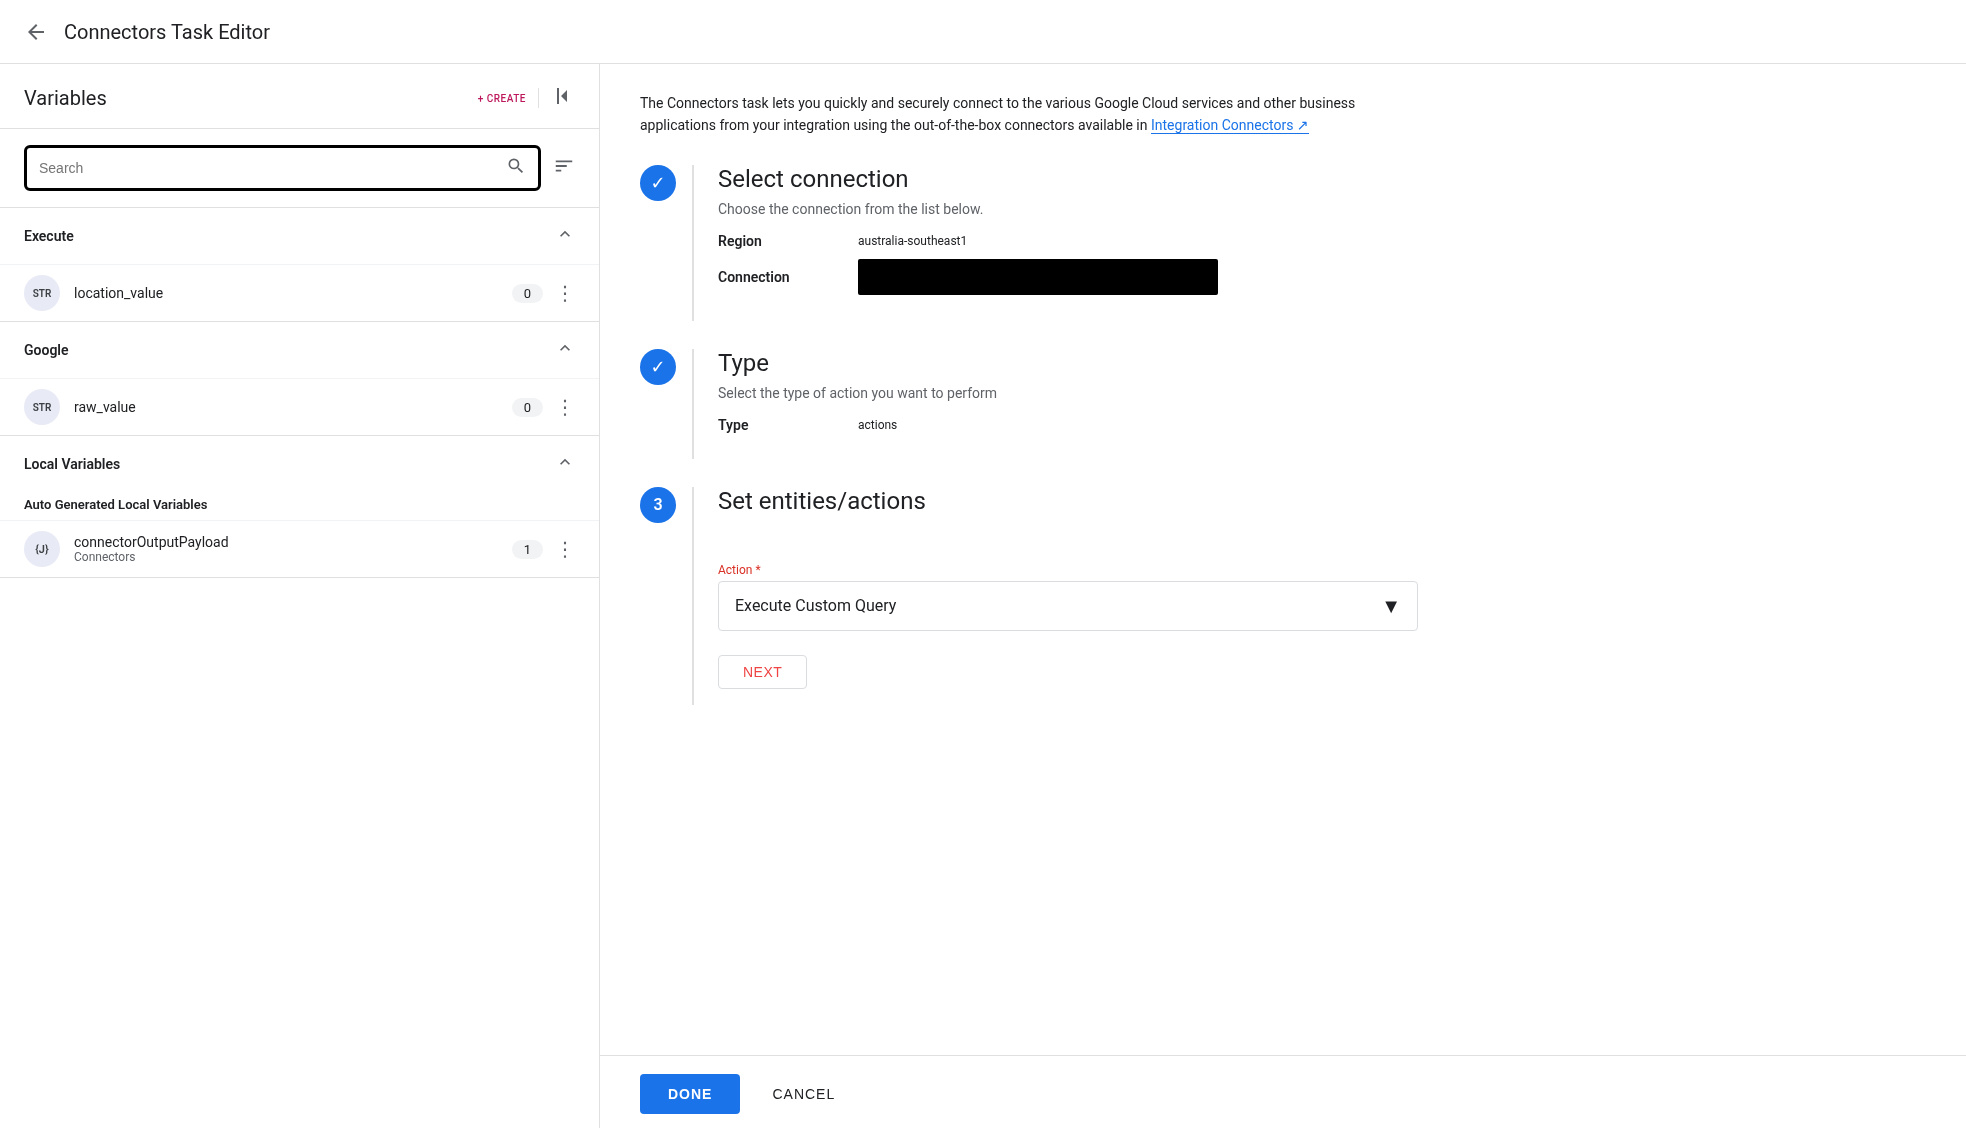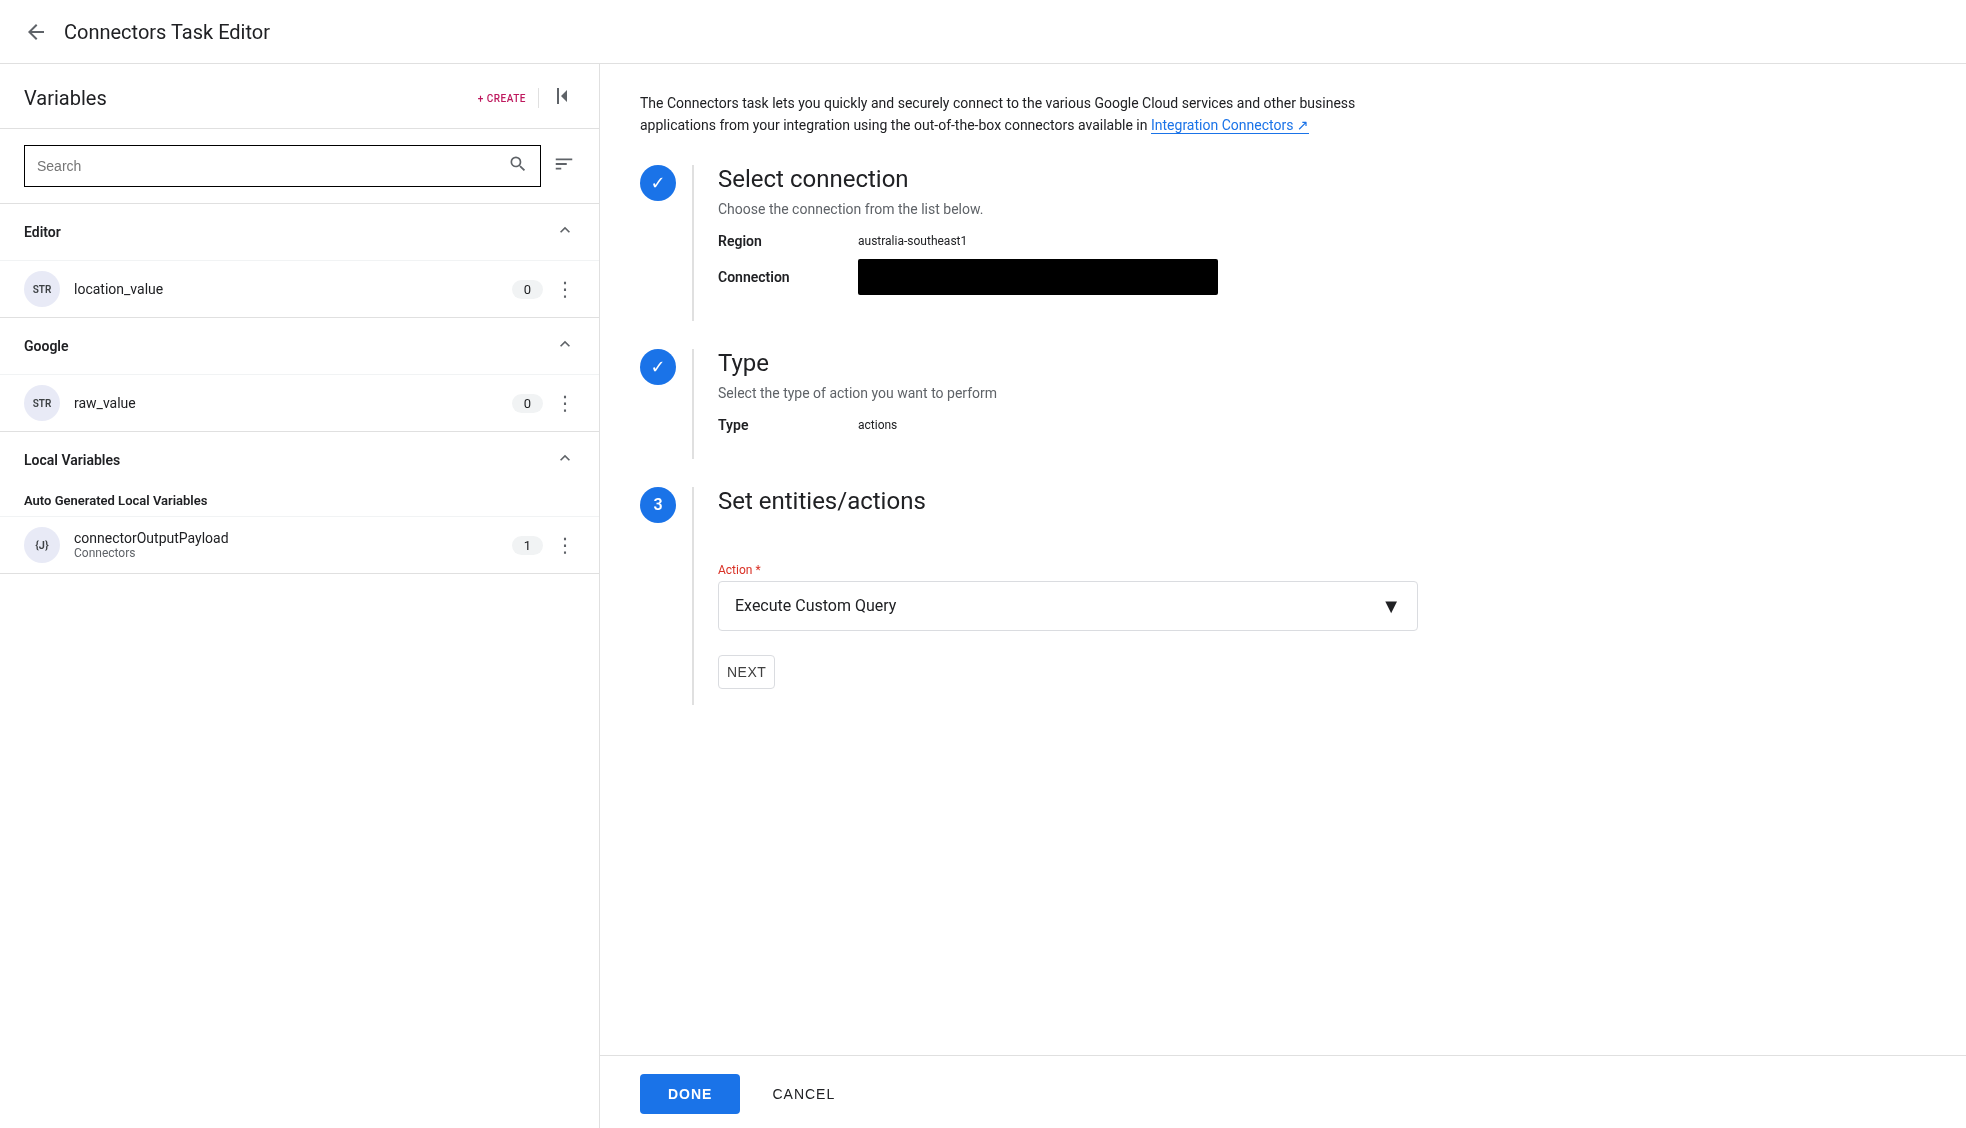--- a/index.html
+++ b/index.html
@@ -86,22 +86,22 @@
       padding: 16px 24px;
       border-bottom: 1px solid #e0e0e0;
       display: flex;
       align-items: center;
       gap: 12px;
     }
     .search-input-wrap {
       flex: 1;
       display: flex;
       align-items: center;
-      border: 1px solid #000000;
-      border-radius: 0;
+      border: 3px solid #000000;
+      border-radius: 6px;
       padding: 8px 12px;
     }
     .search-input {
       border: none;
       outline: none;
       font-size: 14px;
       color: #5f6368;
       flex: 1;
       background: transparent;
     }
@@ -307,24 +307,24 @@
       font-size: 20px;
     }
 
     
     .next-btn {
       display: inline-flex;
       align-items: center;
       justify-content: center;
       border: 1px solid #dadce0;
       border-radius: 4px;
-      padding: 8px 8px;
+      padding: 8px 24px;
       font-size: 14px;
       font-weight: 500;
-      color: #404040;
+      color: #ef4444;
       letter-spacing: 0.5px;
       cursor: pointer;
       background: #fff;
     }
 
     
     .bottom-actions {
       display: flex;
       align-items: center;
       padding: 18px 40px;
@@ -394,21 +394,21 @@
       </div>
       <span class="filter-icon">
         <svg width="22" height="22" viewBox="0 0 24 24" fill="none">
           <path d="M3 18h6v-2H3v2zm0-5h12v-2H3v2zm0-7v2h18V6H3z" fill="#5f6368"></path>
         </svg>
       </span>
     </div>
 
     <div class="section">
       <div class="section-header">
-        <span class="section-title">Editor</span>
+        <span class="section-title">Execute</span>
         <span class="chevron-up">
           <svg width="20" height="20" viewBox="0 0 24 24" fill="none">
             <path d="M7.41 15.41L12 10.83l4.59 4.58L18 14l-6-6-6 6 1.41 1.41z" fill="#5f6368"></path>
           </svg>
         </span>
       </div>
       <div class="var-row">
         <div class="var-badge">STR</div>
         <span class="var-name">location_value</span>
         <span class="var-count">0</span>

